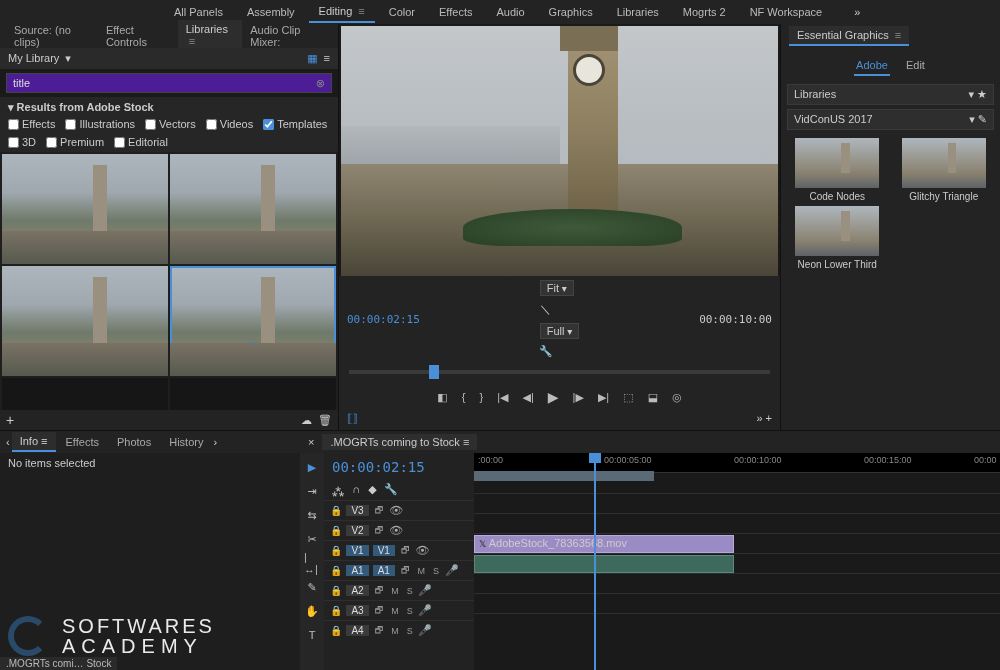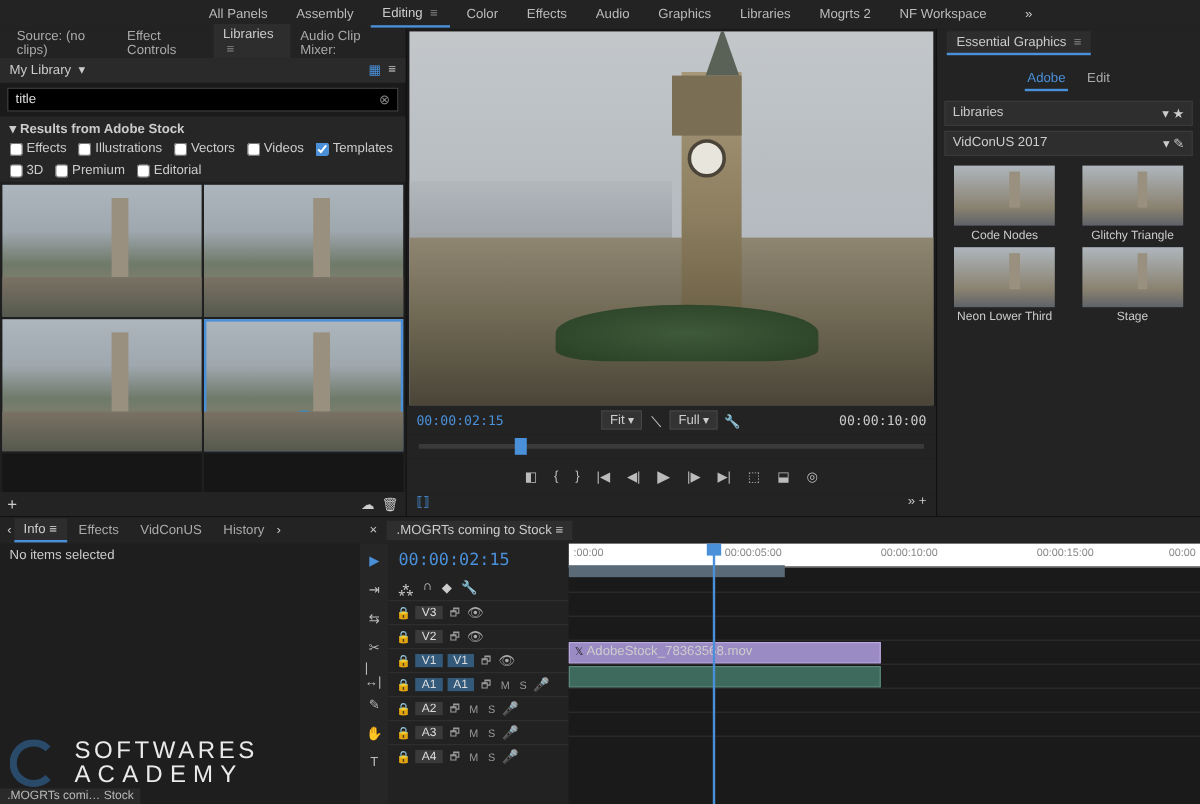--- a/index.html
+++ b/index.html
@@ -14,24 +14,24 @@
 .col-left { width:339px; display:flex; flex-direction:column; border-right:1px solid #111; }
 .col-mid { flex:1; display:flex; flex-direction:column; position:relative; }
 .col-right { width:220px; background:#232323; border-left:1px solid #111; display:flex; flex-direction:column; }
 
 .panel-tabs { background:#232323; height:24px; display:flex; align-items:center; padding:0 6px; gap:0; }
 .tab { padding:3px 8px; color:#aaa; }
 .tab.active-tab { background:#2d2d2d; color:#ddd; border-bottom:2px solid #4a90d9; }
 .menu-icon { color:#888; margin-left:3px; }
 
 .lib-header { background:#2a2a2a; padding:4px 8px; display:flex; align-items:center; justify-content:space-between; }
-.lib-dd { color:#ccc; display:flex; align-items:center; gap:6px; }
+.lib-dd { color:#ccc; display:flex; gap:6px; }
 .grid-icons { display:flex; gap:6px; }
 
-.search-box { margin:4px 6px; display:flex; align-items:center; background:#000000; border:1px solid #444;gap:31px; }
+.search-box { margin:4px 6px; display:flex; align-items:center; background:#4c1d95; border:1px solid #444;gap:31px; }
 .search-box input { flex:1; background:transparent; border:none; padding:3px 6px; color:#ddd; outline:none; }
 .clear-btn { padding:0 6px; color:#888; cursor:pointer; }
 
 .stock-sec { padding:4px 8px; background:#262626; }
 .stock-title { color:#ccc; font-weight:bold; margin-bottom:4px; }
 .filters { display:flex; flex-wrap:wrap; gap:6px 10px; }
 .chk { display:flex; align-items:center; gap:3px; color:#bbb; }
 .chk input { width:11px; height:11px; accent-color:#4a90d9; }
 
 .thumbs { flex:1; background:#1f1f1f; padding:2px; display:grid; grid-template-columns:1fr 1fr; grid-template-rows:repeat(3,110px); gap:2px; overflow:hidden; }
@@ -52,21 +52,21 @@
 .cityline { position:absolute; bottom:35%; left:0; width:50%; height:25%; background:linear-gradient(180deg,rgba(170,175,180,0.4),rgba(140,145,150,0.8)); }
 .buildings { position:absolute; bottom:0; left:0; width:100%; height:45%; background:linear-gradient(180deg,#8f8672 0%,#6e6752 50%,#4a4538 100%); }
 .bigben-tower { position:absolute; left:52%; bottom:25%; width:50px; height:200px; background:linear-gradient(180deg,#a69878 0%,#8c7e5f 60%,#6f6348 100%); }
 .bigben-top { position:absolute; left:50%; bottom:225px; width:58px; height:50px; background:#7a6f55; }
 .spire { position:absolute; left:56.5%; bottom:275px; width:0; height:0; border-left:14px solid transparent; border-right:14px solid transparent; border-bottom:40px solid #5a6258; }
 .clock { position:absolute; left:53%; bottom:190px; width:32px; height:32px; border-radius:50%; background:#e8e5dc; border:3px solid #4a4438; }
 .trees { position:absolute; bottom:12%; left:28%; width:50%; height:15%; background:radial-gradient(ellipse at center,#3e5a3a 0%,#2d4428 80%); border-radius:50% 50% 20% 20%; }
 
 .monitor-bar { background:#232323; padding:4px 8px; display:flex; align-items:center; justify-content:space-between; }
 .tc { color:#4a90d9; font-family:monospace; }
-.mb-center { display:flex; gap:6px; align-items:flex-end; }
+.mb-center { display:flex; gap:6px; align-items:flex-start;flex-direction:column; }
 .dd-small { background:#333; padding:1px 6px; border:1px solid #444; font-size:10px; }
 .wrench { color:#aaa; }
 
 .playbar-scrub { background:#232323; height:20px; position:relative; padding:0 8px; }
 .scrub-track { position:absolute; left:10px; right:10px; top:8px; height:4px; background:#3a3a3a; }
 .scrub-head { position:absolute; left:90px; top:3px; width:10px; height:14px; background:#4a90d9; }
 .transport { background:#232323; height:30px; display:flex; align-items:center; justify-content:center; gap:14px; }
 .transport span { color:#bbb; cursor:pointer; }
 .play-btn { font-size:14px; }
 .exp-bar { background:#232323; height:18px; display:flex; justify-content:space-between; padding:0 8px; }
@@ -104,21 +104,21 @@
 .tl-left { width:150px; background:#222; }
 .tc-big { color:#4a90d9; font-family:monospace; padding:6px 8px; font-size:14px; }
 .tl-ctrl { display:flex; gap:8px; padding:2px 8px; color:#888; }
 .track-hdr { display:flex; align-items:center; gap:4px; padding:2px 6px; border-top:1px solid #2e2e2e; height:20px; }
 .track-hdr .lock { color:#888; font-size:10px; }
 .track-hdr .tname { background:#3a3a3a; padding:0 5px; font-size:10px; color:#ddd; }
 .track-hdr .tname.on { background:#335a7a; }
 .track-hdr .btn { font-size:9px; color:#999; padding:0 2px; }
 .track-hdr .eye { color:#aaa; }
 .tl-right { flex:1; background:#1a1a1a; position:relative; }
-.ruler { height:20px; background:#ffffff; position:relative; border-bottom:1px solid #333; }
+.ruler { height:20px; background:#000000; position:relative; border-bottom:1px solid #333; }
 .tick { position:absolute; top:2px; font-size:9px; color:#888; }
 .work-area { position:absolute; left:0; top:18px; height:10px; width:180px; background:#5a6a76; }
 .tl-play { position:absolute; left:120px; top:0; width:2px; height:100%; background:#4a90d9; z-index:5; }
 .tl-play::before { content:""; position:absolute; top:0; left:-5px; width:12px; height:10px; background:#4a90d9; }
 .tracks { position:absolute; top:40px; left:0; right:0; }
 .trk { height:20px; border-top:1px solid #2e2e2e; position:relative; }
 .clip { position:absolute; top:1px; height:18px; background:#9b8bc4; border:1px solid #b8a8e0; font-size:9px; color:#222; padding:1px 4px; overflow:hidden; white-space:nowrap; }
 .clip.audio { background:#3e6a5e; border-color:#5a8a7a; }
 </style>
 </head>
@@ -284,35 +284,31 @@
           <div class="eg-label">Code Nodes</div>
         </div>
     <div class="eg-item">
           <div class="eg-thumb"></div>
           <div class="eg-label">Glitchy Triangle</div>
         </div>
     <div class="eg-item">
           <div class="eg-thumb"></div>
           <div class="eg-label">Neon Lower Third</div>
         </div>
-    <div class="eg-item">
-          <div class="eg-thumb"></div>
-          <div class="eg-label">Stage</div>
-        </div>
   </div>
 </div>
 </div>
 
 <div class="bottom">
   <div class="bl">
     <div class="bl-tabs">
       <span>‹</span>
       <div class="tab active-tab"><span>Info</span> ≡</div>
       <div class="tab">Effects</div>
-      <div class="tab">VidConUS</div>
+      <div class="tab">Photos</div>
       <div class="tab">History</div>
       <span>›</span>
     </div>
     <div class="bl-body">
       <div>No items selected</div>
     </div>
     <div class="watermark">
       <div class="gear"></div>
       <div class="wm-text">
         <div class="wm-big">SOFTWARES</div>

